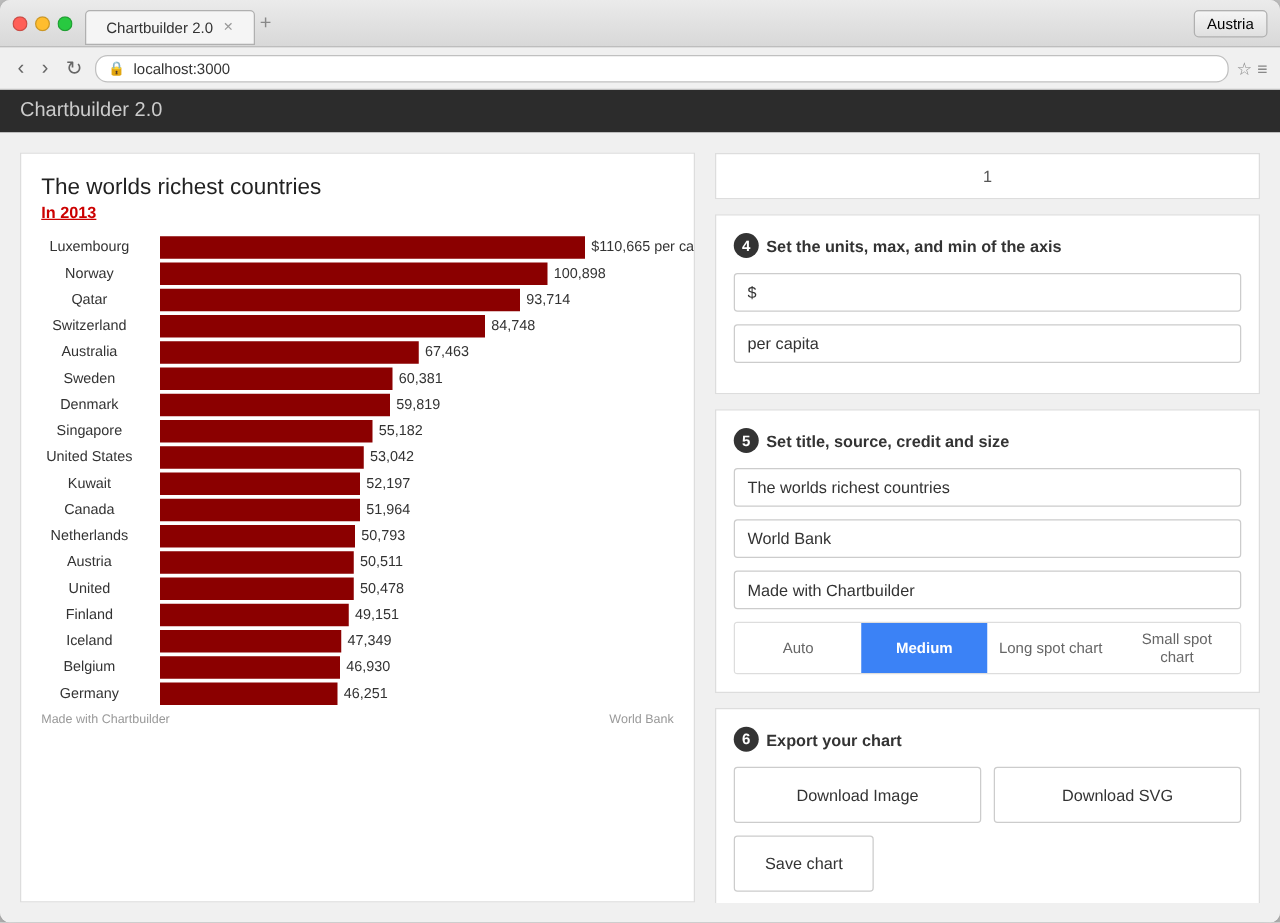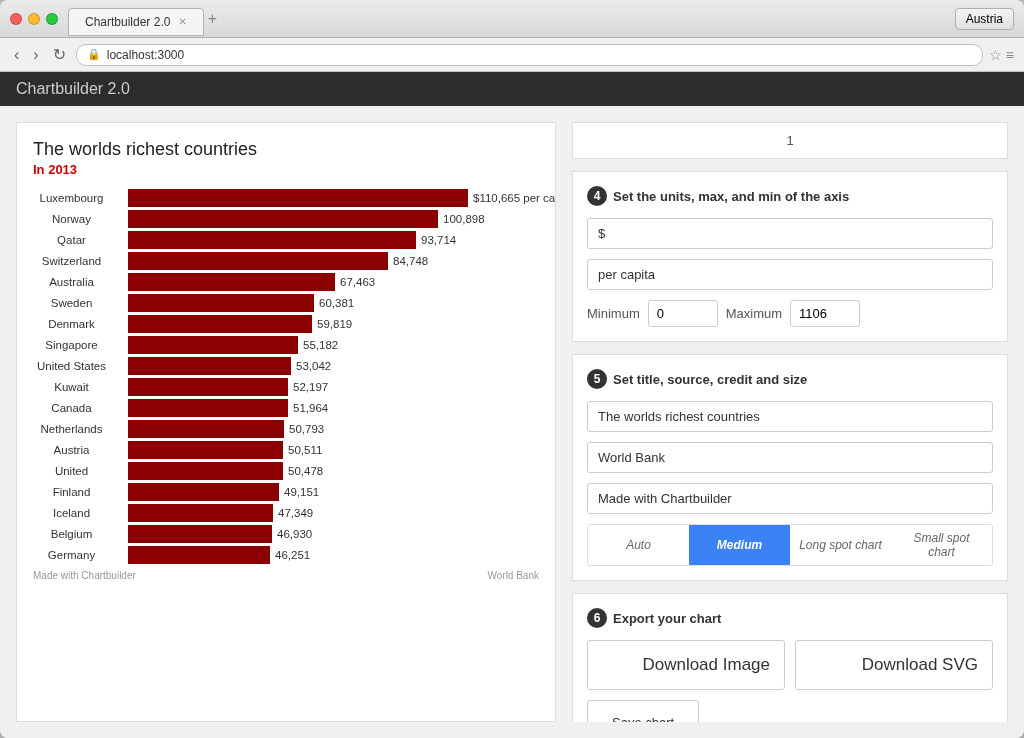--- a/index.html
+++ b/index.html
@@ -31,21 +31,21 @@
     .nav-action { color: #888; font-size: 14px; cursor: pointer; }
 
     
     .app-header { background: #2c2c2c; color: #ccc; padding: 8px 16px; font-size: 16px; font-weight: 400; }
 
     .app-body { display: flex; flex: 1; background: #f0f0f0; overflow: hidden; }
 
     
     .chart-panel { flex: 0 0 540px; background: white; margin: 16px; padding: 16px; border: 1px solid #ddd; overflow: hidden; }
     .chart-title { font-size: 18px; color: #222; margin-bottom: 2px; }
-    .chart-subtitle { color: #cc0000; font-size: 13px; font-weight: 600; margin-bottom: 12px; }
+    .chart-subtitle { color: #cc0000; font-size: 13px; font-weight: 600; margin-bottom: 12px; text-decoration: underline; }
 
     .bar-chart { width: 100%; }
     .bar-row { display: flex; align-items: center; margin-bottom: 3px; }
     .bar-label { text-align: center; width: 95px; font-size: 11.5px; color: #333; padding-right: 18px; flex-shrink: 0; }
     .bar-container { flex: 1; display: flex; align-items: center; }
     .bar { background: #8b0000; height: 18px; min-width: 2px; }
     .bar-value { font-size: 11.5px; color: #333; margin-left: 5px; white-space: nowrap; }
 
     .chart-footer { display: flex; justify-content: space-between; margin-top: 6px; font-size: 10px; color: #999; }
 
@@ -60,25 +60,25 @@
     .tab-indicator { background: white; border: 1px solid #ddd; padding: 10px; text-align: center; font-size: 13px; color: #555; }
 
     .form-field { margin-bottom: 10px; }
     .form-input { width: 100%; border: 1px solid #ccc; border-radius: 3px; padding: 7px 10px; font-size: 13px; color: #333; outline: none; }
 
     .row-inputs { display: flex; align-items: center; gap: 8px; }
     .label-text { font-size: 13px; color: #555; }
     .small-input { width: 70px; border: 1px solid #ccc; border-radius: 3px; padding: 5px 8px; font-size: 13px; }
 
     .size-tabs { display: flex; border: 1px solid #ddd; border-radius: 3px; overflow: hidden; }
-    .size-tab { flex: 1; padding: 6px 8px; text-align: center; font-size: 12px; cursor: pointer; background: white; border: none; color: #666; font-style: italic; }
+    .size-tab { flex: 1; padding: 6px 8px; text-align: center; font-size: 12px; cursor: pointer; background: white; border: none; color: #666; }
     .size-tab.active { background: #3b82f6; color: white; font-weight: 600; }
     .export-title { font-size: 13px; font-weight: 600; color: #333; margin-bottom: 12px; display: flex; align-items: center; }
     .export-row { display: flex; gap: 10px; margin-bottom: 10px; }
-    .export-btn { flex: 1; padding: 14px; background: white; border: 1px solid #ccc; border-radius: 3px; text-align: right; font-size: 17px; color: #333; cursor: pointer; }
+    .export-btn { flex: 1; padding: 14px; background: white; border: 1px solid #ccc; border-radius: 3px; text-align: center; font-size: 13px; color: #333; cursor: pointer; }
     .save-btn { padding: 14px 24px; background: white; border: 1px solid #ccc; border-radius: 3px; font-size: 13px; color: #333; cursor: pointer; }
   </style>
 </head>
 <body>
 
 <div class="browser-window">
 
   <div class="title-bar">
     <div class="window-controls">
       <div class="window-btn btn-close"></div>
@@ -262,26 +262,20 @@
         <div class="section-title">
           <span class="step-number">4</span>
           <span>Set the units, max, and min of the axis</span>
         </div>
         <div class="form-field">
           <input class="form-input" type="text" value="$" style="">
         </div>
         <div class="form-field">
           <input class="form-input" type="text" value="per capita" style="">
         </div>
-        <div class="row-inputs">
-          <span class="label-text">Minimum</span>
-          <input class="small-input" type="text" value="0" style="">
-          <span class="label-text">Maximum</span>
-          <input class="small-input" type="text" value="1106" style="">
-        </div>
       </div>
 
       <div class="section-card">
         <div class="section-title">
           <span class="step-number">5</span>
           <span>Set title, source, credit and size</span>
         </div>
         <div class="form-field">
           <input class="form-input" type="text" value="The worlds richest countries" style="">
         </div>

